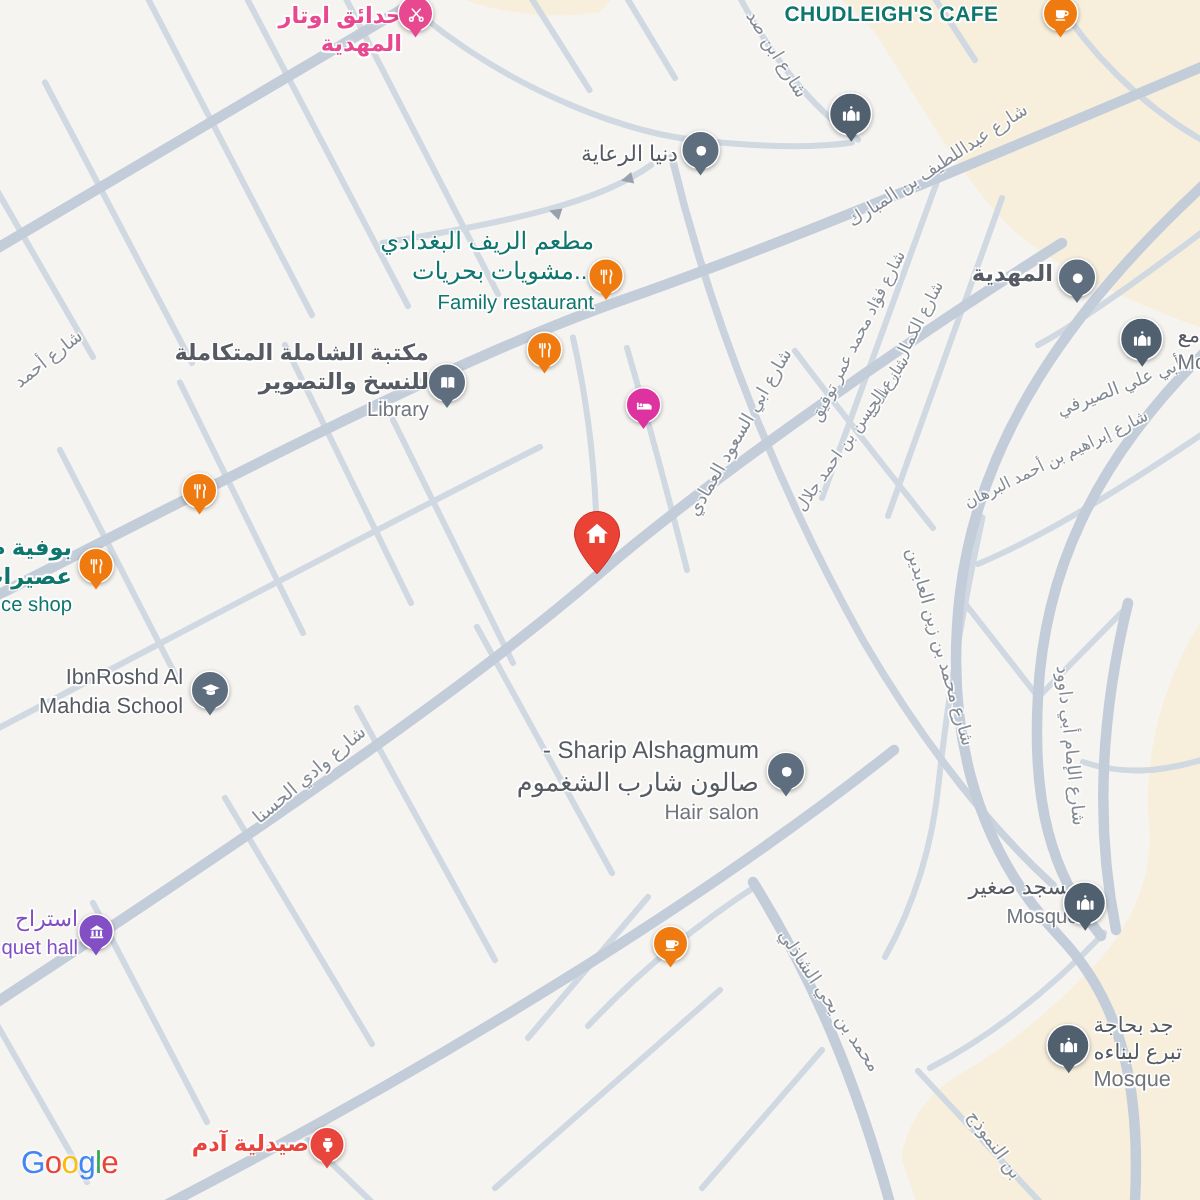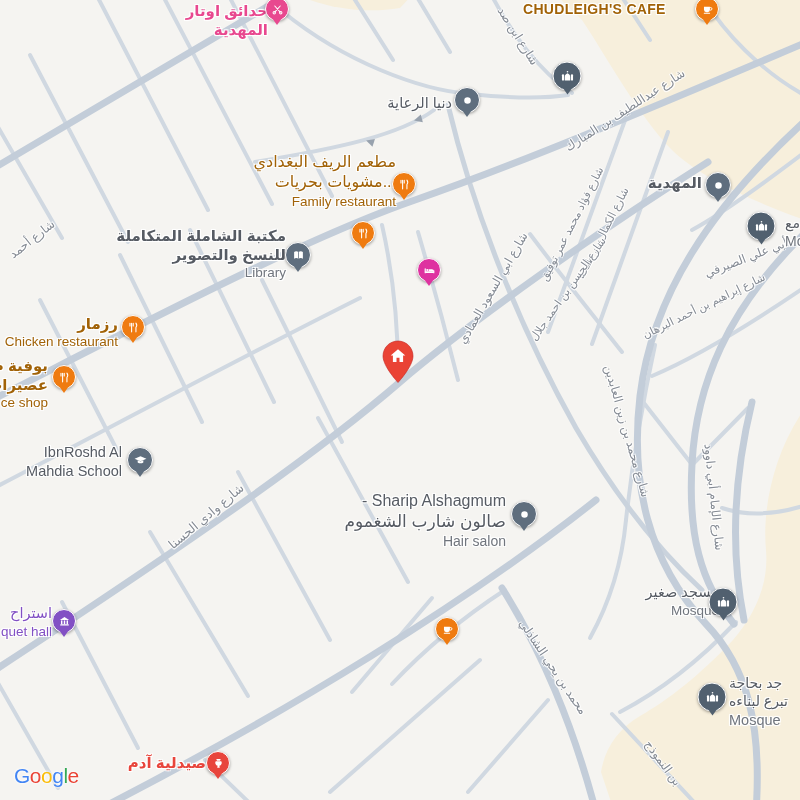--- a/index.html
+++ b/index.html
@@ -9,21 +9,21 @@
   
   .st{position:absolute;z-index:3;color:#858B94;font-size:12px;letter-spacing:1.5px;
       white-space:nowrap;transform:translate(-50%,-50%) rotate(var(--r,0deg));
       text-shadow:-1px -1px 0 rgba(255,255,255,.85),1px -1px 0 rgba(255,255,255,.85),
                   -1px 1px 0 rgba(255,255,255,.85),1px 1px 0 rgba(255,255,255,.85);}
   
   .poi{position:absolute;z-index:4;white-space:nowrap;line-height:1.28;
        text-shadow:-1px -1px 0 rgba(255,255,255,.95),1px -1px 0 rgba(255,255,255,.95),
                    -1px 1px 0 rgba(255,255,255,.95),1px 1px 0 rgba(255,255,255,.95),0 0 3px #fff;}
   .ra{text-align:right;} .la{text-align:left;}
-  .orange{color:#a16207;} .pink{color:#E8488F;} .dark{color:#565B63;}
+  .orange{color:#0f766e;} .pink{color:#E8488F;} .dark{color:#565B63;}
   .gray{color:#70757D;} .purple{color:#8250C4;} .red{color:#E8453C;}
   .f17{font-size:17px;font-weight:500;} .f16{font-size:16px;font-weight:500;}
   .f15{font-size:15px;font-weight:700;} .f145{font-size:14.5px;font-weight:500;}
   .f14{font-size:14px;} .f135{font-size:13.5px;}
   .caps{font-size:14px;font-weight:700;letter-spacing:.3px;}
   
   .pin{position:absolute;z-index:5;width:22px;height:22px;border-radius:50%;
        background:var(--c);border:1.5px solid #fff;box-shadow:0 1px 3px rgba(0,0,0,.35);
        transform:translate(-50%,-50%);display:flex;align-items:center;justify-content:center;}
   .pin::after{content:"";position:absolute;top:100%;left:50%;margin-top:-2px;
@@ -210,24 +210,20 @@
   <div class="poi ra" style="right:404px;top:152px">
     <div class="orange f16">مطعم الريف البغدادي</div>
     <div class="orange f16">مشويات بحريات...</div>
     <div class="orange f135">Family restaurant</div>
   </div>
   <div class="poi ra" style="right:514px;top:226px">
     <div class="dark f15">مكتبة الشاملة المتكاملة</div>
     <div class="dark f15">للنسخ والتصوير</div>
     <div class="gray f135">Library</div>
   </div>
-  <div class="poi ra" style="right:682px;top:314px">
-    <div class="orange f15">رزمار</div>
-    <div class="orange f135">Chicken restaurant</div>
-  </div>
   <div class="poi ra" style="right:752px;top:356px">
     <div class="orange f15">بوفية م</div>
     <div class="orange f15">عصيرات</div>
     <div class="orange f135">ce shop</div>
   </div>
   <div class="poi ra" style="right:678px;top:443px">
     <div class="dark f145">IbnRoshd Al</div>
     <div class="dark f145">Mahdia School</div>
   </div>
   <div class="poi ra dark f15" style="right:98px;top:173px">المهدية</div>

